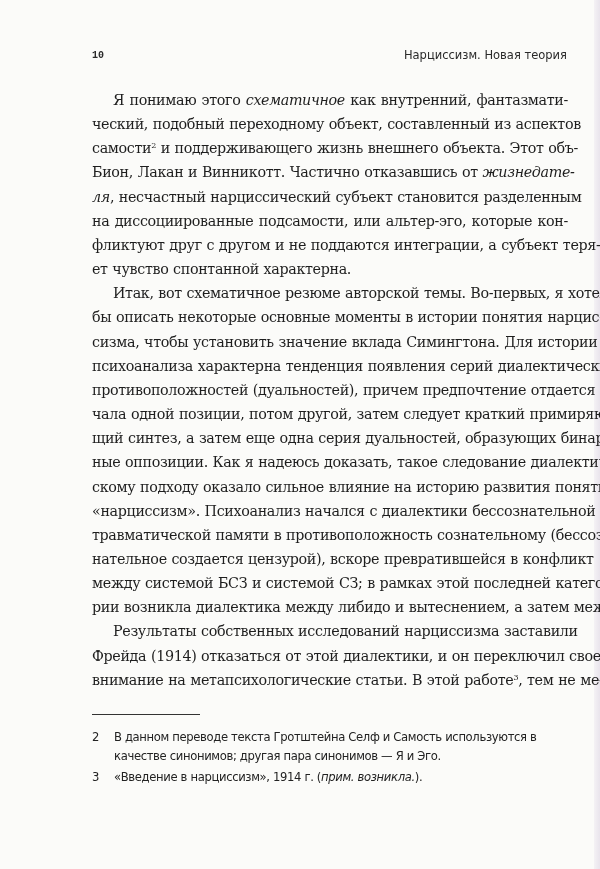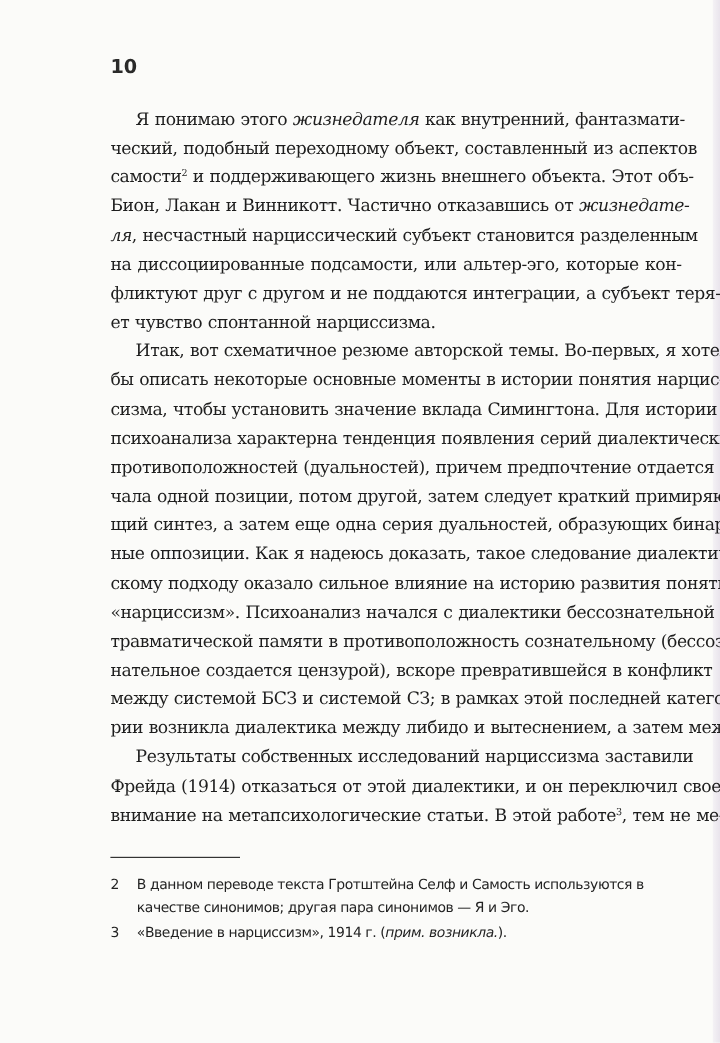--- a/index.html
+++ b/index.html
@@ -7,21 +7,21 @@
     width:600px; height:869px; background:#fbfbf9; position:relative; overflow:hidden;
     color:#1e1e1e;
   }
   .edge { position:absolute; right:0; top:0; width:6px; height:869px;
     background:linear-gradient(to right, #f4f2f5, #e9e4ec); }
   .running-head {
     position:absolute; left:92px; right:33px; top:45px; height:20px;
     font-family:"DejaVu Sans", sans-serif; font-size:11.5px; color:#2a2a2a;
     display:flex; justify-content:space-between; align-items:center;
   }
-  .page-num { font-weight:bold; font-size:16px; }
+  .page-num { font-weight:bold; font-size:10px;font-family:Liberation Mono, monospace; }
   .body-text {
     position:absolute; left:92px; width:476px; top:88px;
     font-family:"DejaVu Serif", serif; font-size:14.3px; line-height:24.15px;
     text-align:justify; letter-spacing:-0.35px; word-spacing:0.5px;
   }
   .line { display:block; text-align:justify; text-align-last:justify; white-space:nowrap; overflow:visible; }
   .line.last { text-align-last:left; }
   .body-text .indent { padding-left:21px; }
   i { font-style:italic; }
   sup { font-size:8px; line-height:0; vertical-align:5px; }
@@ -35,32 +35,33 @@
   .fn-num { width:22px; flex:none; }
   .fn-text { flex:1; }
 </style>
 </head>
 <body>
 
 <div class="edge"></div>
 
 <div class="running-head">
   <span class="page-num">10</span>
+  <span class="running-title">Нарциссизм. Новая теория</span>
 </div>
 
 <div class="body-text" id="body">
     <div>
-      <span class="line indent">Я понимаю этого <i>жизнедателя</i> как внутренний, фантазмати-</span>
+      <span class="line indent">Я понимаю этого <i>схематичное</i> как внутренний, фантазмати-</span>
       <span class="line">ческий, подобный переходному объект, составленный из аспектов</span>
       <span class="line">самости<sup>2</sup> и поддерживающего жизнь внешнего объекта. Этот объ-</span>
       <span class="line">Бион, Лакан и Винникотт. Частично отказавшись от <i>жизнедате-</i></span>
       <span class="line"><i>ля</i>, несчастный нарциссический субъект становится разделенным</span>
       <span class="line">на диссоциированные подсамости, или альтер-эго, которые кон-</span>
       <span class="line">фликтуют друг с другом и не поддаются интеграции, а субъект теря-</span>
-      <span class="line last">ет чувство спонтанной нарциссизма.</span>
+      <span class="line last">ет чувство спонтанной характерна.</span>
     </div>
     <div>
       <span class="line indent">Итак, вот схематичное резюме авторской темы. Во-первых, я хотел</span>
       <span class="line">бы описать некоторые основные моменты в истории понятия нарцис-</span>
       <span class="line">сизма, чтобы установить значение вклада Симингтона. Для истории</span>
       <span class="line">психоанализа характерна тенденция появления серий диалектических</span>
       <span class="line">противоположностей (дуальностей), причем предпочтение отдается сна-</span>
       <span class="line">чала одной позиции, потом другой, затем следует краткий примиряю-</span>
       <span class="line">щий синтез, а затем еще одна серия дуальностей, образующих бинар-</span>
       <span class="line">ные оппозиции. Как я надеюсь доказать, такое следование диалектиче-</span>

